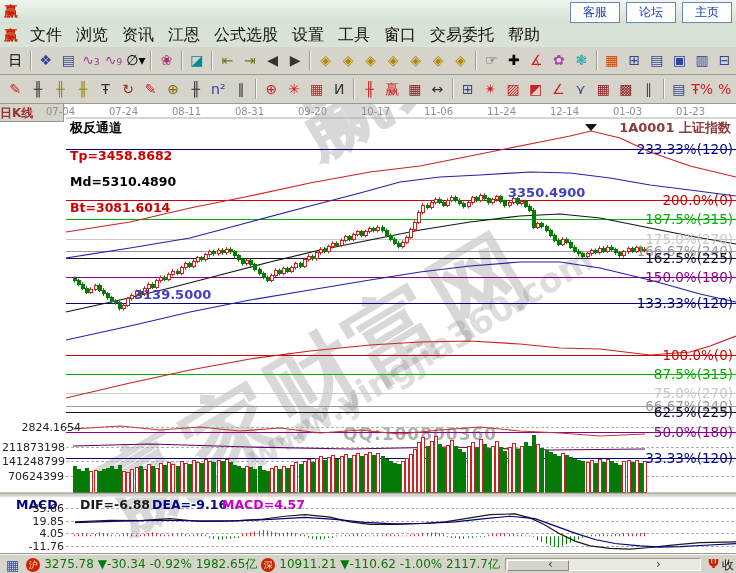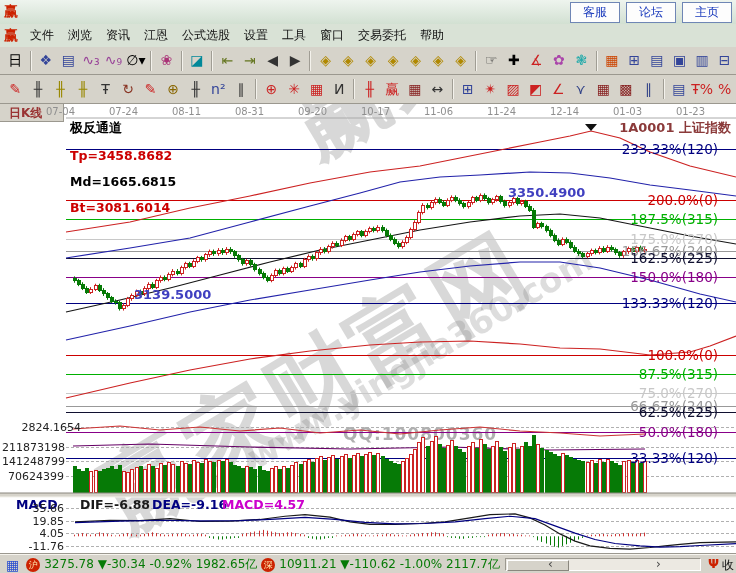--- a/index.html
+++ b/index.html
@@ -9,38 +9,38 @@
   .titlebar{position:absolute;left:0;top:0;width:736px;height:24px;
     background:linear-gradient(#eef4ee,#d2e0d2);border-bottom:1px solid #9fae9f;
     display:flex;align-items:center;}
   .app-logo{color:#cc2200;font-weight:bold;font-size:14px;margin:0 5px 0 4px;}
   .title-text{font-weight:bold;font-size:12px;color:#1a1a1a;}
   .tb-buttons{position:absolute;right:4px;top:2px;display:flex;gap:6px;}
   .tb-btn{width:48px;height:19px;line-height:18px;text-align:center;background:#fdfdfd;
     border:1px solid #6f86b5;color:#1536bb;font-size:12px;cursor:default;}
   .menubar{position:absolute;left:0;top:24px;width:736px;height:23px;background:#d9e2d6;
     border-bottom:1px solid #a8aca0;display:flex;align-items:center;}
-  .menu-item{margin:0 7px;font-size:12px;color:#111;}
+  .menu-item{margin:0 7px;font-size:16px;color:#111;}
   .toolbar{position:absolute;left:0;width:736px;height:28px;background:#d6d3ca;
     border-bottom:1px solid #9b988f;display:flex;align-items:center;padding-left:4px;box-sizing:border-box;}
   #toolbar1{top:47px;} #toolbar2{top:75px;height:29px;}
   .ticon{display:inline-block;width:21px;height:21px;line-height:20px;text-align:center;
     font-size:14px;border:1px solid transparent;border-radius:1px;}
   .tsep{display:inline-block;width:1px;height:20px;background:#a09d94;border-right:1px solid #f4f2ec;margin:0 3px;}
   
   #chart-region{position:absolute;left:0;top:104px;width:736px;height:449px;background:#fff;overflow:hidden;}
   .ktab{position:absolute;left:0;top:0;width:64px;height:18px;background:#d6d3ca;
     border-right:1px solid #9b988f;border-bottom:1px solid #9b988f;color:#993333;
-    font-weight:bold;font-size:12px;line-height:18px;padding-left:9px;box-sizing:border-box;}
+    font-weight:bold;font-size:12px;line-height:18px;box-sizing:border-box;}
   .date-label{position:absolute;top:2px;width:44px;text-align:left;font-size:10px;color:#8f8f8f;}
   .param-row{position:absolute;left:70px;top:15px;display:flex;gap:11px;white-space:nowrap;flex-direction:column;}
   .param-name{font-weight:bold;font-size:13px;color:#000;margin-right:14px;}
   .param-item{font-size:12.5px;font-weight:bold;}
   .symbol-label{position:absolute;right:5px;top:15px;font-size:13px;font-weight:bold;color:#8b3a3a;}
-  .lvl-label{position:absolute;right:18px;font-size:13.5px;white-space:nowrap;}
+  .lvl-label{position:absolute;right:3px;font-size:13.5px;white-space:nowrap;}
   .scale-label{position:absolute;width:62px;text-align:right;font-size:11px;color:#222;}
   .macd-scale{position:absolute;width:56px;text-align:right;font-size:11px;color:#222;}
   .price-mark{position:absolute;font-size:13px;font-weight:bold;color:#4040c0;white-space:nowrap;}
   .macd-head{position:absolute;font-size:12.5px;font-weight:bold;white-space:nowrap;}
   .wm{position:absolute;z-index:0;white-space:nowrap;font-weight:bold;pointer-events:none;}
   .wm-big{font-size:92px;letter-spacing:4px;color:rgba(125,125,125,0.30);
     transform:rotate(-31deg);transform-origin:0 50%;}
   .wm-url{font-size:34px;color:rgba(125,125,125,0.26);transform:rotate(-31deg);transform-origin:0 50%;}
   .wm-qq{font-size:17px;color:rgba(150,150,150,0.75);letter-spacing:1px;}
   #chart-svg{position:absolute;left:0;top:0;z-index:1;}
@@ -773,21 +773,21 @@
           <span class="date-label" style="left: 361px;">10-17</span>
           <span class="date-label" style="left: 424px;">11-06</span>
           <span class="date-label" style="left: 487px;">11-24</span>
           <span class="date-label" style="left: 550px;">12-14</span>
           <span class="date-label" style="left: 613px;">01-03</span>
           <span class="date-label" style="left: 676px;">01-23</span>
         </div>
       <div class="param-row">
         <span class="param-name">极反通道</span>
       <span class="param-item" style="color: rgb(204, 0, 0);">Tp=3458.8682</span>
-          <span class="param-item" style="color: rgb(0, 0, 0);">Md=1665.6815</span>
+          <span class="param-item" style="color: rgb(0, 0, 0);">Md=5310.4890</span>
           <span class="param-item" style="color: rgb(204, 0, 0);">Bt=3081.6014</span>
         </div>
       <div class="symbol-label">1A0001  上证指数</div>
       <div id="lvl-labels">
           <div class="lvl-label" style="top: 36.5px; color: rgb(0, 0, 128);">233.33%(120)</div>
           <div class="lvl-label" style="top: 87.5px; color: rgb(204, 0, 0);">200.0%(0)</div>
           <div class="lvl-label" style="top: 106.5px; color: rgb(0, 176, 0);">187.5%(315)</div>
           <div class="lvl-label" style="top: 126.5px; color: rgb(200, 200, 200);">175.0%(270)</div>
           <div class="lvl-label" style="top: 138.5px; color: rgb(153, 153, 153);">166.67%(240)</div>
           <div class="lvl-label" style="top: 145.5px; color: rgb(16, 16, 48);">162.5%(225)</div>

